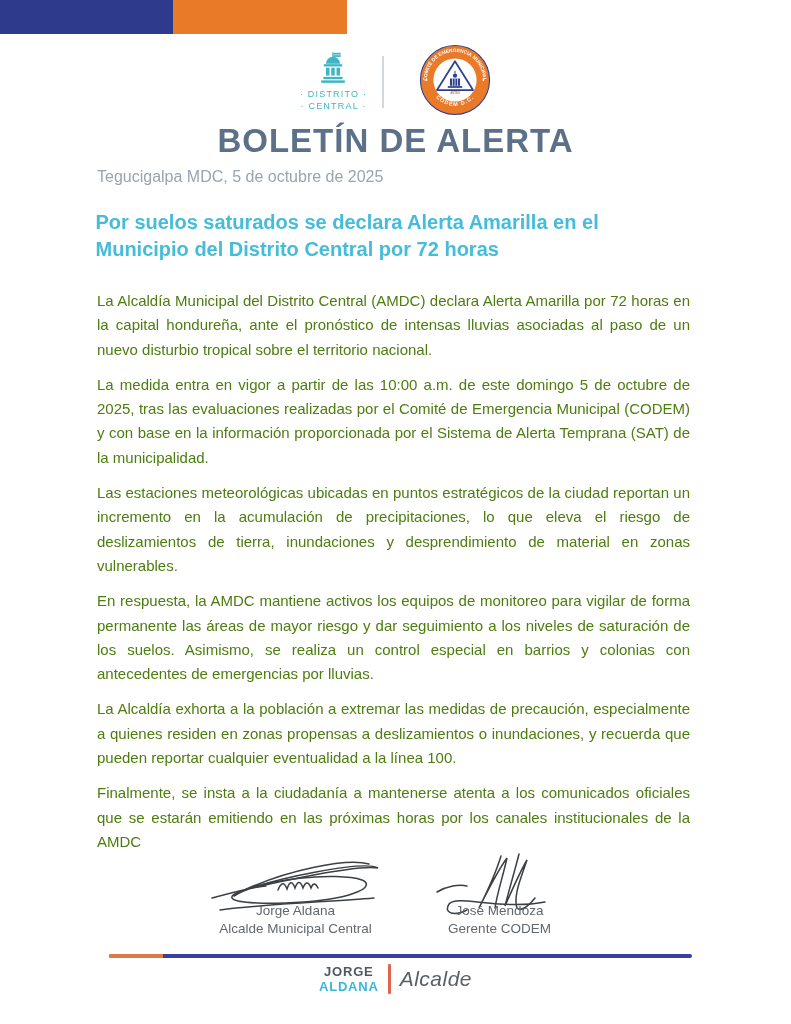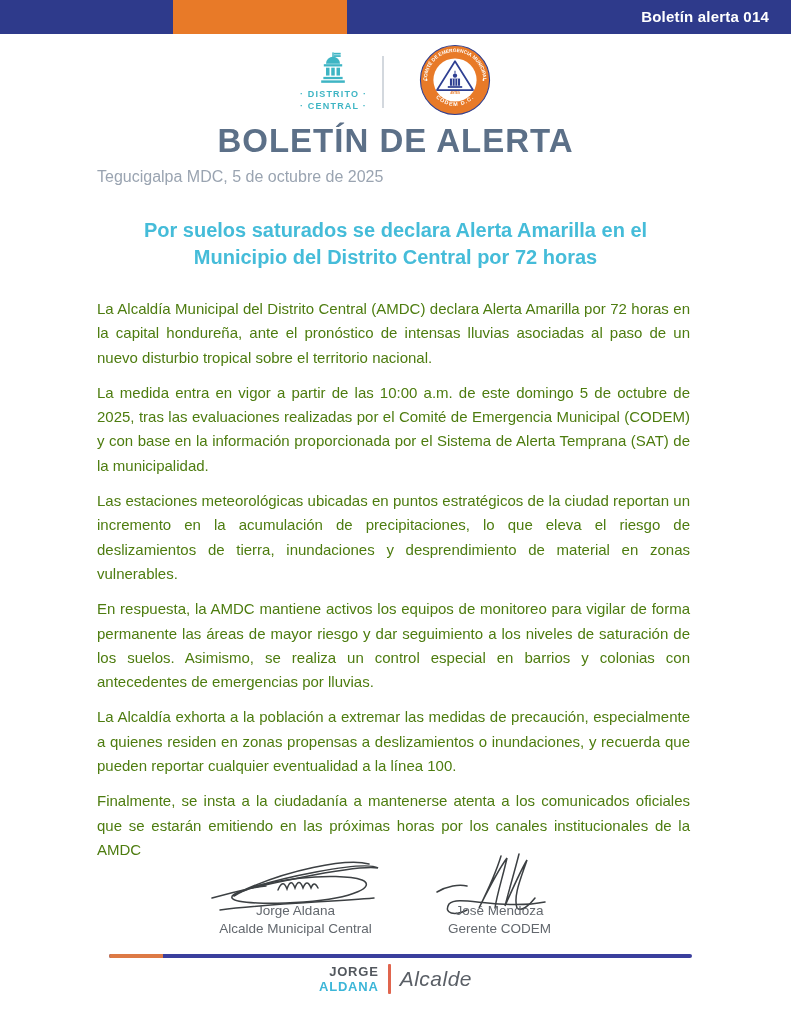--- a/index.html
+++ b/index.html
@@ -8,61 +8,60 @@
     font-family:"Liberation Sans",sans-serif;overflow:hidden;
   }
   
   .topbar{display:flex;height:34px;}
   .seg-blue-left{width:173px;background:#2e3a8b;}
   .seg-orange{width:174px;background:#e87a28;}
   .seg-blue-right{flex:1;background:#2e3a8b;color:#fff;font-weight:bold;font-size:15px;
     text-align:right;line-height:34px;padding-right:22px;letter-spacing:.2px;}
   
   .logos-row{margin-top:10px;height:76px;display:flex;align-items:center;justify-content:center;gap:15px;}
-  .distrito{ text-align:center;color:#3eb5c4;font-weight:bold;font-size:9px;letter-spacing:1.2px;line-height:1.3;}
+  .distrito{ text-align:center;color:#3eb5c4;font-weight:normal;font-size:9px;letter-spacing:1.2px;line-height:1.3;}
   .distrito svg{display:block;margin:0 auto 3px;}
   .logo-divider{width:2px;height:52px;background:#d3d8de;}
   .ciudad{color:#2e3f92;line-height:1;}
   .ciudad .tag{font-size:10px;font-weight:bold;letter-spacing:.4px;margin-left:2px;}
   .ciudad .big{font-size:23px;font-weight:bold;letter-spacing:.2px;margin-top:1px;}
   .corazon-row{display:flex;align-items:center;font-size:23px;font-weight:bold;letter-spacing:.2px;}
   .corazon-row svg{margin:0 -1px 2px -1px;}
   .codem-wrap{margin-left:20px;}
   
   .title{margin:2px 0 0;text-align:center;color:#5c7088;font-size:33px;font-weight:bold;letter-spacing:1px;}
   .dateline{margin:8px 0 0 97px;color:#9aa4b1;font-size:16px;}
-  .headline{margin:31px auto 0;max-width:600px;text-align:center;color:#45bcd9;
+  .headline{margin:23px auto 0;max-width:600px;text-align:left;color:#45bcd9;
     font-size:20px;font-weight:bold;line-height:1.35;}
   
   .content{width:593px;margin:26px 0 0 97px;color:#4d7c0f;font-size:15px;line-height:1.62;text-align:justify;}
   .content p{margin:0 0 11px 0;}
   
   .signatures{position:absolute;top:852px;left:0;right:0;display:flex;justify-content:center;gap:24px;padding-left:4px;}
   .sig-col{width:180px;text-align:center;color:#63686e;font-size:13.5px;line-height:1.32;}
   .sig-col svg{display:block;margin:0 auto -14px;overflow:visible;}
   .sig-name,.sig-role{display:block;}
   
   .rule{position:absolute;top:954px;left:109px;width:583px;height:4px;background:#3a3f9d;border-radius:2px;overflow:hidden;}
   .rule-orange{width:54px;height:100%;background:#dd7a45;}
   .brand{position:absolute;top:964px;left:0;right:0;display:flex;align-items:center;justify-content:center;gap:9px;}
   .brand-name{text-align:right;font-weight:bold;font-size:13px;line-height:1.18;letter-spacing:.8px;}
-  .brand-first{color:#53585e;}
+  .brand-first{color:#53585e;text-align:center;}
   .brand-last{color:#3cb6d8;}
   .brand-sep{width:3px;height:30px;background:#e0654e;border-radius:1px;}
   .brand-role{font-style:italic;font-size:21px;color:#5a5f66;letter-spacing:.5px;}
 </style>
 </head>
 <body>
 
 <div id="page">
 
   <div class="topbar">
     <div class="seg-blue-left"></div>
     <div class="seg-orange"></div>
-    <div class="seg-blue-right">Boletín alerta 014</div>
   </div>
 
   <div class="logos-row">
 
     <div class="distrito">
       <svg width="42" height="34" viewBox="0 0 48 38">
         <g fill="#3eb5c4">
           <rect x="23.2" y="0" width="1.6" height="9"></rect>
           <rect x="24.8" y="0.5" width="8" height="2"></rect>
           <rect x="24.8" y="3.2" width="8" height="2"></rect>

